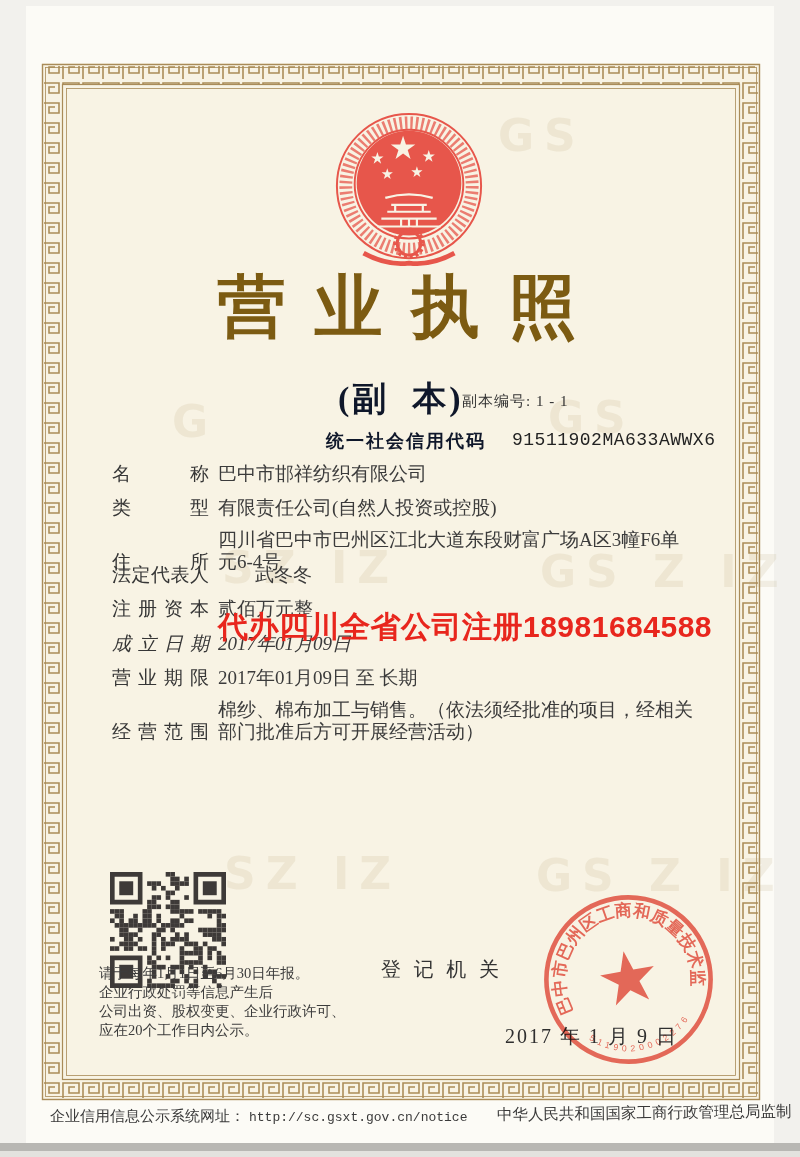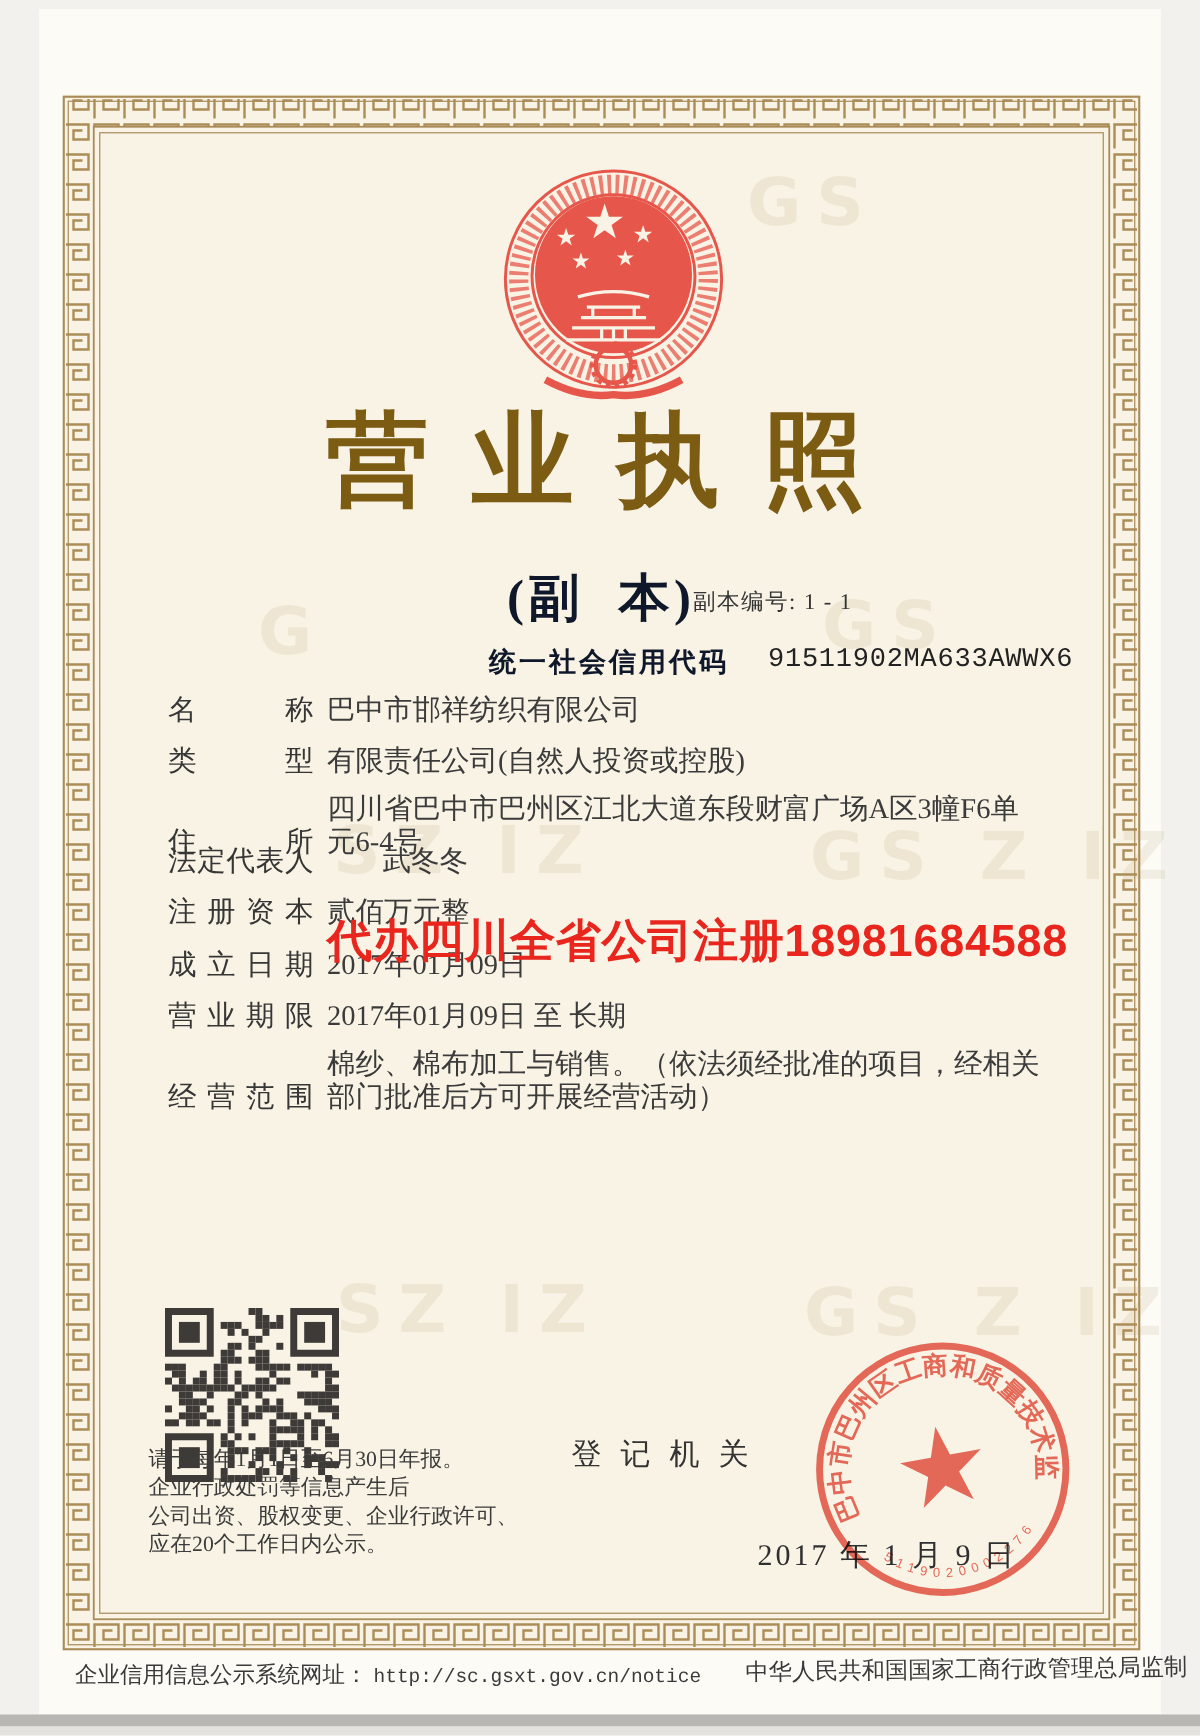--- a/index.html
+++ b/index.html
@@ -35,21 +35,21 @@
             letter-spacing:3px;white-space:pre;}
   .copy-number{left:462px;top:392px;font-size:15px;color:#333;letter-spacing:1px;}
   .code-label{left:326px;top:429px;font-size:18px;font-weight:bold;letter-spacing:2px;color:#0f172a;}
   .code-value{left:512px;top:430px;font-size:18px;font-family:"Liberation Mono","DejaVu Sans Mono",monospace;color:#222;letter-spacing:0.5px;}
   
   .frow{left:112px;width:586px;display:flex;align-items:flex-end;}
   .f-label{width:97px;flex:0 0 97px;font-size:19px;color:#363636;
            text-align:justify;text-align-last:justify;line-height:22px;}
   .f-value{margin-left:9px;width:480px;font-size:19px;color:#3b3b3b;line-height:22px;}
   .r1{top:463px;} .r2{top:497px;} .r3{top:529px;} .r4{top:564px;gap:37px;}
-  .r5{top:598px;} .r6{top:633px;} .r7{top:667px;} .r8{top:699px;}
+  .r5{top:598px;} .r6{top:633px;font-style:italic;} .r7{top:667px;} .r8{top:699px;}
   
   .ad{left:218px;top:607px;font-family:"Liberation Sans","DejaVu Sans",sans-serif;
       font-weight:600;font-size:30px;color:#e8261d;letter-spacing:0.5px;z-index:9;}
   
   .qr{left:110px;top:872px;width:116px;height:116px;}
   
   .notice{left:99px;top:964px;font-size:14.5px;line-height:19px;color:#3c3c3c;}
   
   .reg-label{left:381px;top:956px;width:118px;font-size:20px;color:#333;
              text-align:justify;text-align-last:justify;}

